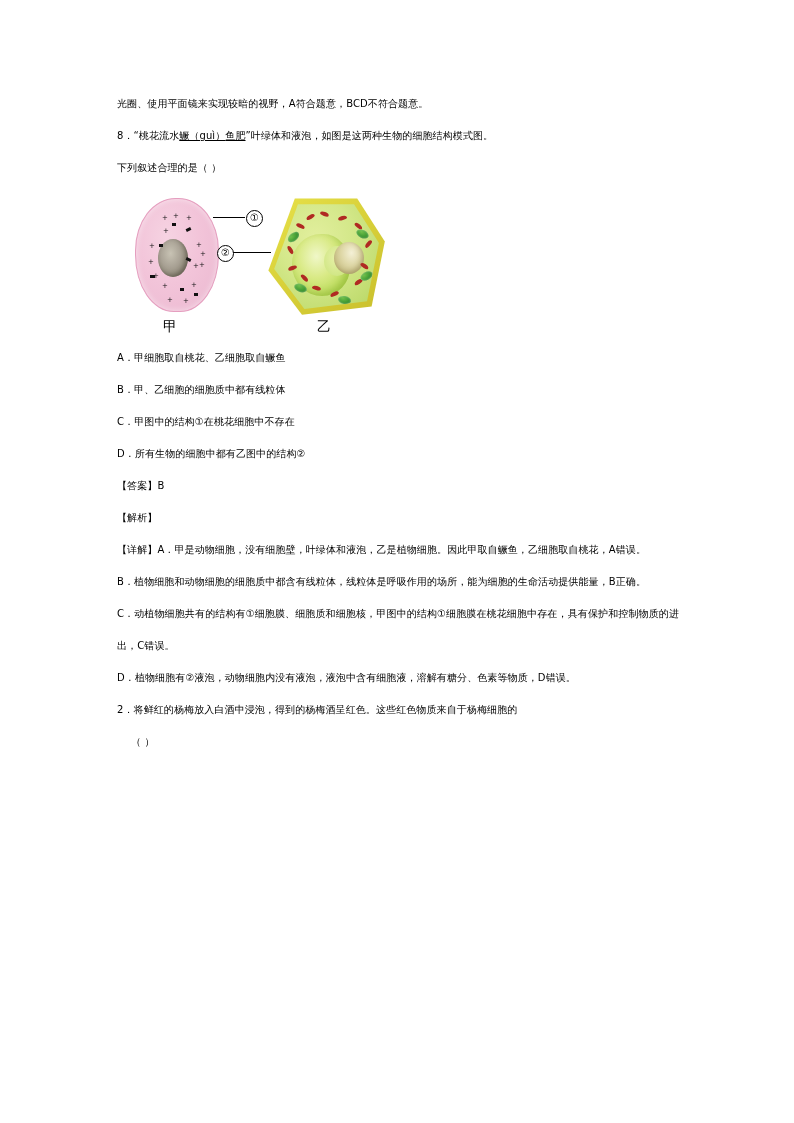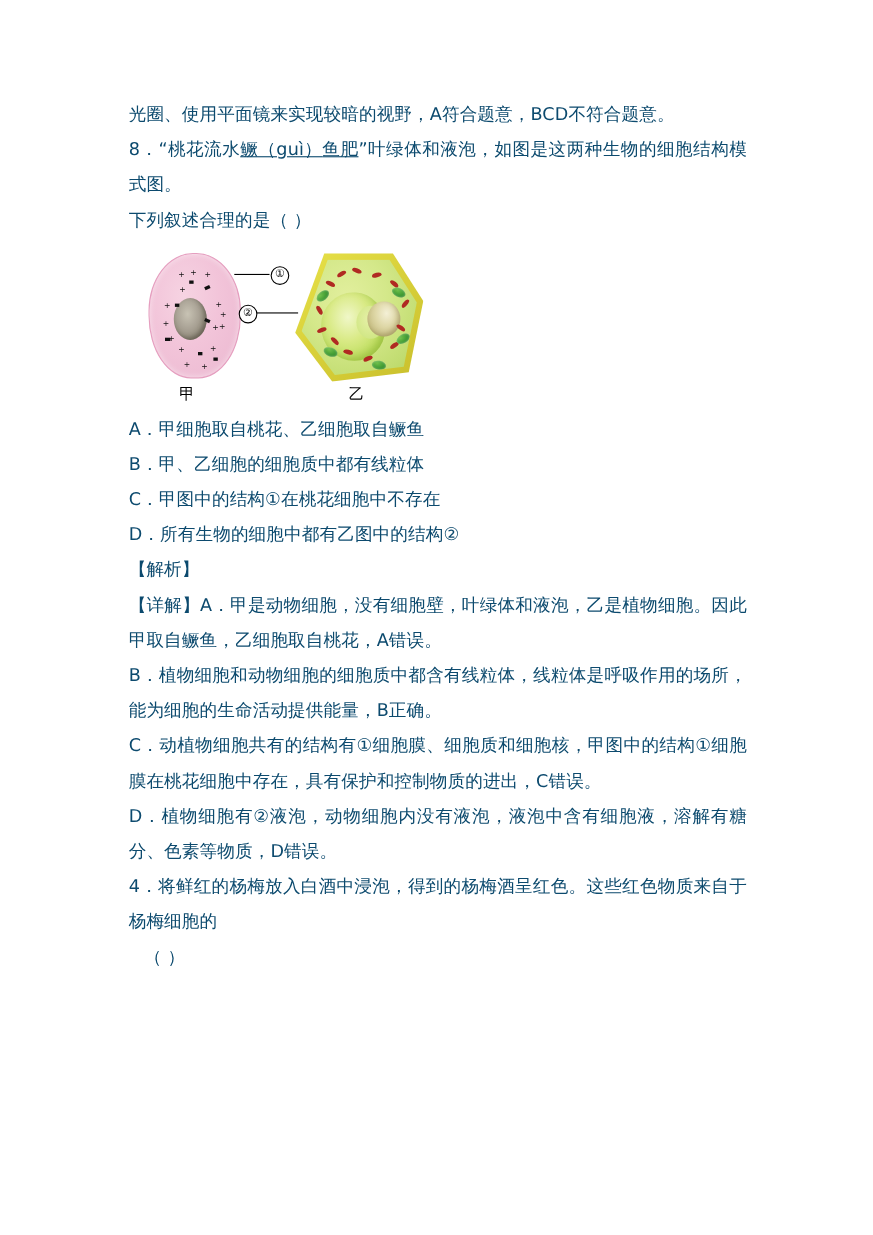--- a/index.html
+++ b/index.html
@@ -22,23 +22,23 @@
     height: 1123px;
     background: #ffffff;
   }
   .content {
     position: absolute;
     left: 117px;
     top: 88px;
     width: 562px;
   }
   .para {
-    font-size: 16px;
+    font-size: 10px;
     line-height: 32px;
-    color: #0c4a6e;
+    color: #000000;
     text-align: justify;
     text-justify: inter-character;
     letter-spacing: 0.1px;
     margin: 0;
     word-break: break-all;
   }
   .underline { text-decoration: underline; }
 
   
   .figure {
@@ -270,31 +270,32 @@
         <div class="fig-caption" style="left:38px; top:128px;">甲</div>
         <div class="fig-caption" style="left:192px; top:128px;">乙</div>
       </div>
     </div>
 
     <p class="para">A．甲细胞取自桃花、乙细胞取自鳜鱼</p>
     <p class="para">B．甲、乙细胞的细胞质中都有线粒体</p>
     <p class="para">C．甲图中的结构①在桃花细胞中不存在</p>
     <p class="para">D．所有生物的细胞中都有乙图中的结构②</p>
 
+    <p class="para"><span>【答案】</span><span>B</span></p>
 
     <p class="para">【解析】</p>
 
 
     <p class="para"><span>【详解】</span><span>A．甲是动物细胞，没有细胞壁，叶绿体和液泡，乙是植物细胞。因此甲取自鳜鱼，乙细胞取自桃花，A错误。</span></p>
 
     <p class="para">B．植物细胞和动物细胞的细胞质中都含有线粒体，线粒体是呼吸作用的场所，能为细胞的生命活动提供能量，B正确。</p>
 
     <p class="para">C．动植物细胞共有的结构有①细胞膜、细胞质和细胞核，甲图中的结构①细胞膜在桃花细胞中存在，具有保护和控制物质的进出，C错误。</p>
 
     <p class="para">D．植物细胞有②液泡，动物细胞内没有液泡，液泡中含有细胞液，溶解有糖分、色素等物质，D错误。</p>
 
 
-    <p class="para">4．将鲜红的杨梅放入白酒中浸泡，得到的杨梅酒呈红色。这些红色物质来自于杨梅细胞的</p>
+    <p class="para">2．将鲜红的杨梅放入白酒中浸泡，得到的杨梅酒呈红色。这些红色物质来自于杨梅细胞的</p>
 
     <p class="para" style="text-indent:14px;">（    ）</p>
 
   </div>
 </div>
 
 </body></html>

